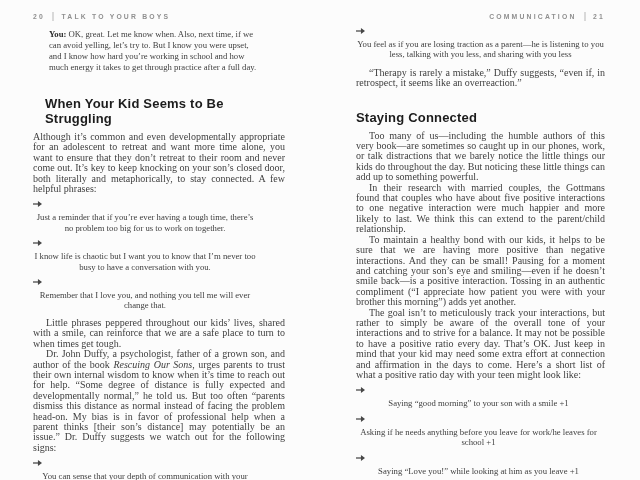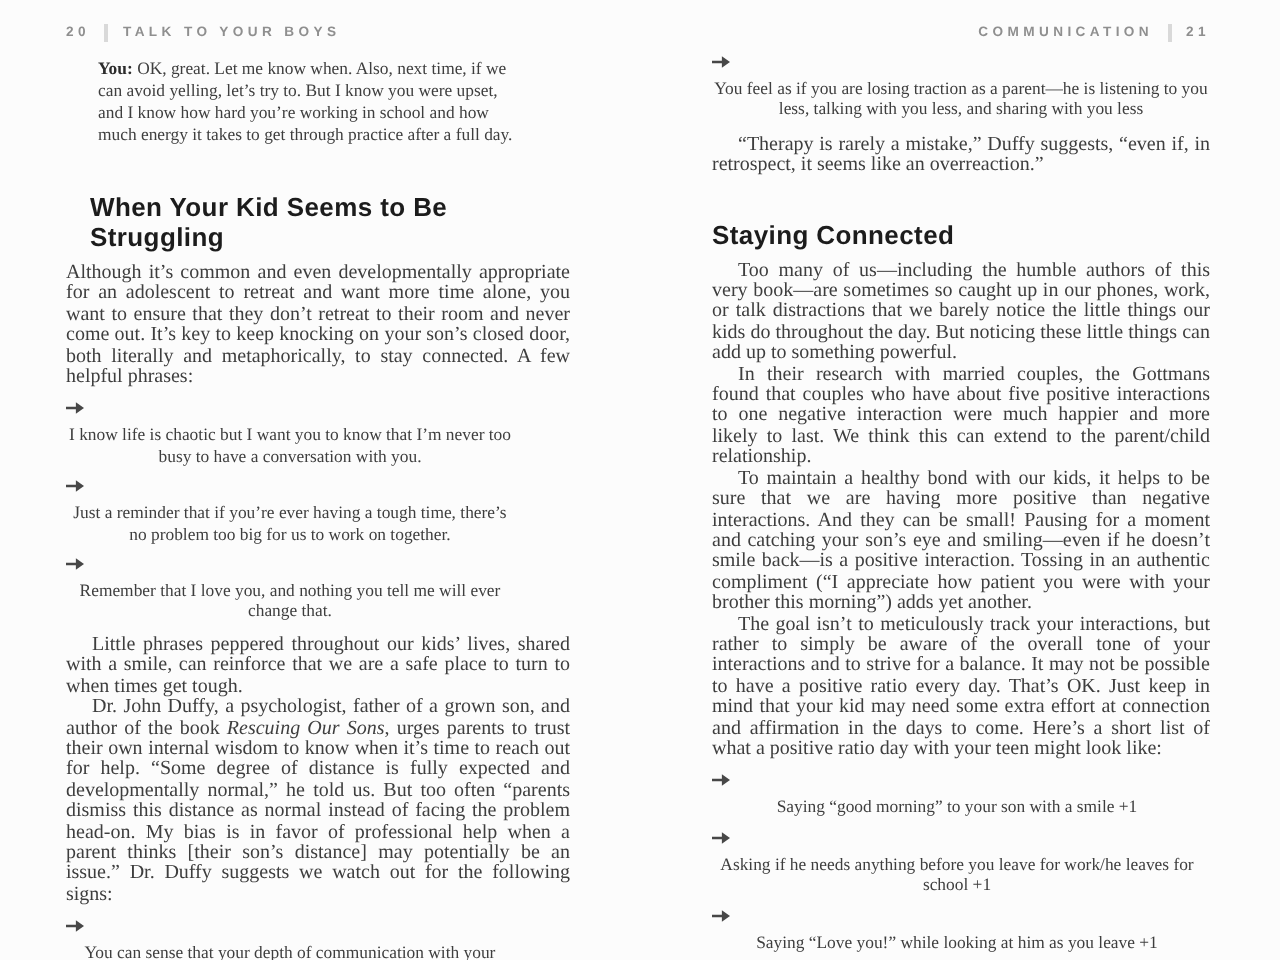--- a/index.html
+++ b/index.html
@@ -80,30 +80,30 @@
     <p class="body-text">Although it’s common and even developmentally appropriate for an adolescent to retreat and want more time alone, you want to ensure that they don’t retreat to their room and never come out. It’s key to keep knocking on your son’s closed door, both literally and metaphorically, to stay connected. A few helpful phrases:</p>
 
     <ul class="arrow-list list-left">
       <li>
         <span class="arrow">
             <svg viewBox="0 0 10 8">
               <line x1="0" y1="4" x2="6" y2="4" stroke="#474747" stroke-width="1.4"></line>
               <polygon points="5.5,0.8 10,4 5.5,7.2" fill="#474747"></polygon>
             </svg>
           </span>
+        <span>Just a reminder that if you’re ever having a tough time, there’s no problem too big for us to work on together.</span>
+      </li>
+      <li>
+        <span class="arrow">
+            <svg viewBox="0 0 10 8">
+              <line x1="0" y1="4" x2="6" y2="4" stroke="#474747" stroke-width="1.4"></line>
+              <polygon points="5.5,0.8 10,4 5.5,7.2" fill="#474747"></polygon>
+            </svg>
+          </span>
         <span>I know life is chaotic but I want you to know that I’m never too busy to have a conversation with you.</span>
-      </li>
-      <li>
-        <span class="arrow">
-            <svg viewBox="0 0 10 8">
-              <line x1="0" y1="4" x2="6" y2="4" stroke="#474747" stroke-width="1.4"></line>
-              <polygon points="5.5,0.8 10,4 5.5,7.2" fill="#474747"></polygon>
-            </svg>
-          </span>
-        <span>Just a reminder that if you’re ever having a tough time, there’s no problem too big for us to work on together.</span>
       </li>
       <li>
         <span class="arrow">
             <svg viewBox="0 0 10 8">
               <line x1="0" y1="4" x2="6" y2="4" stroke="#474747" stroke-width="1.4"></line>
               <polygon points="5.5,0.8 10,4 5.5,7.2" fill="#474747"></polygon>
             </svg>
           </span>
         <span>Remember that I love you, and nothing you tell me will ever change that.</span>
       </li>

